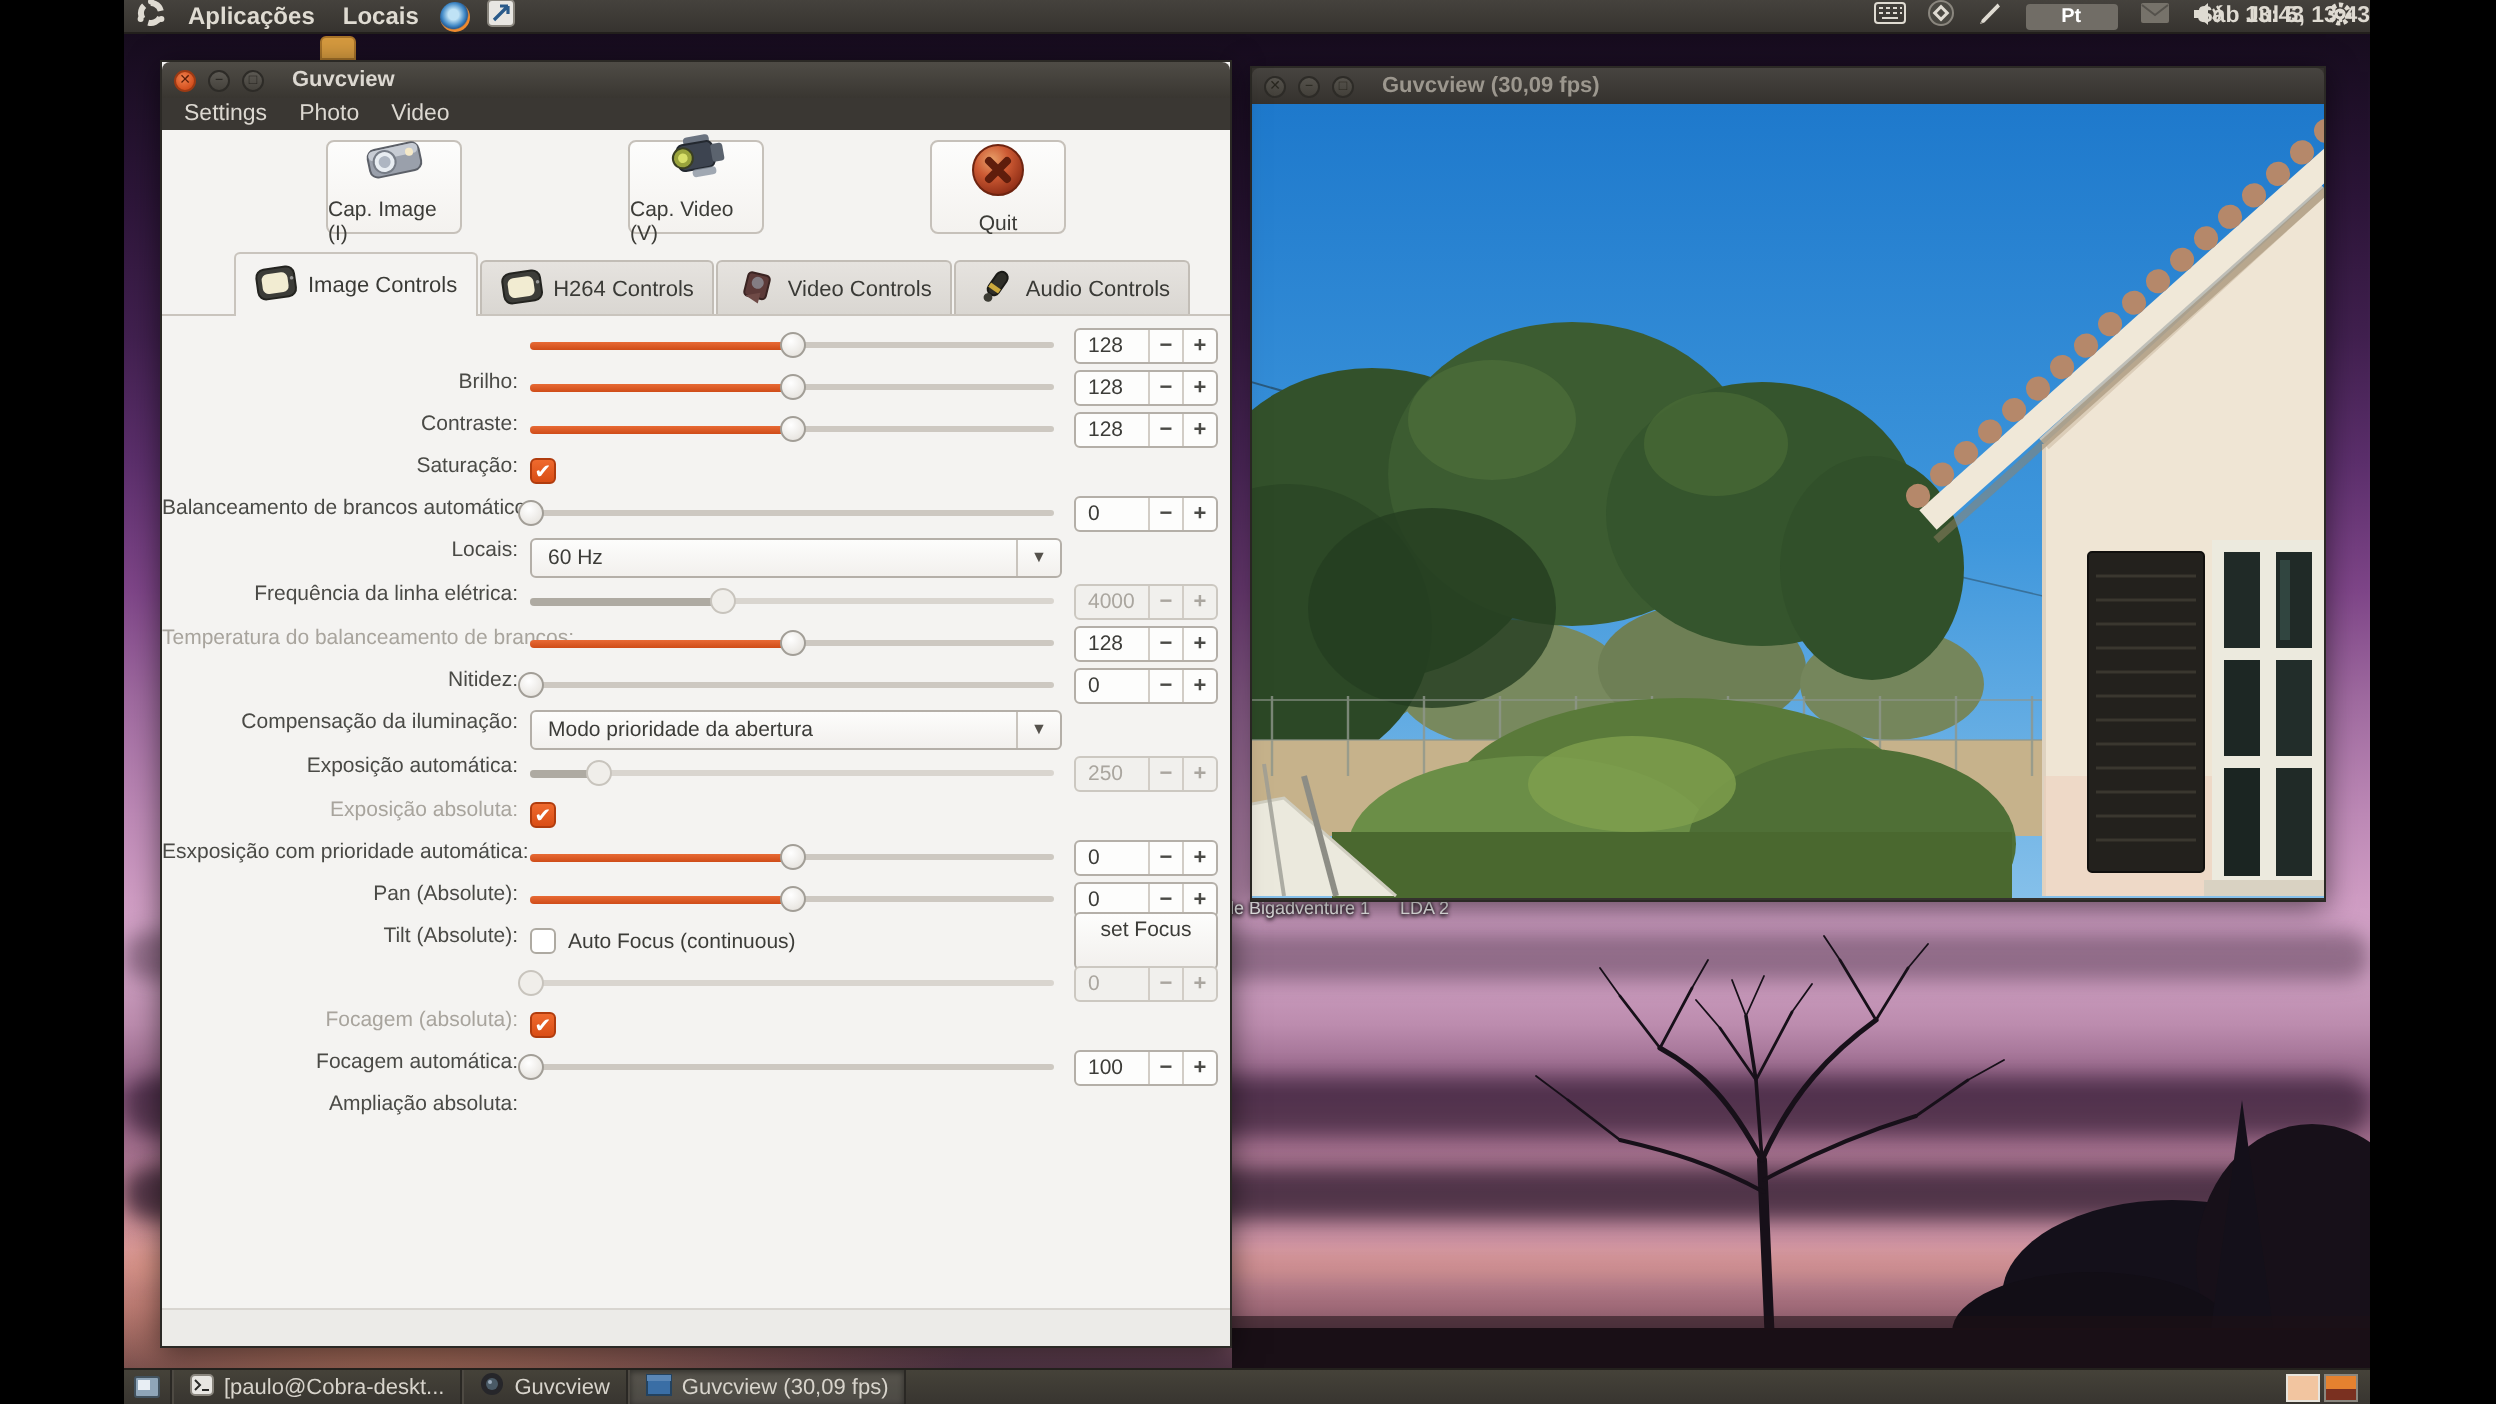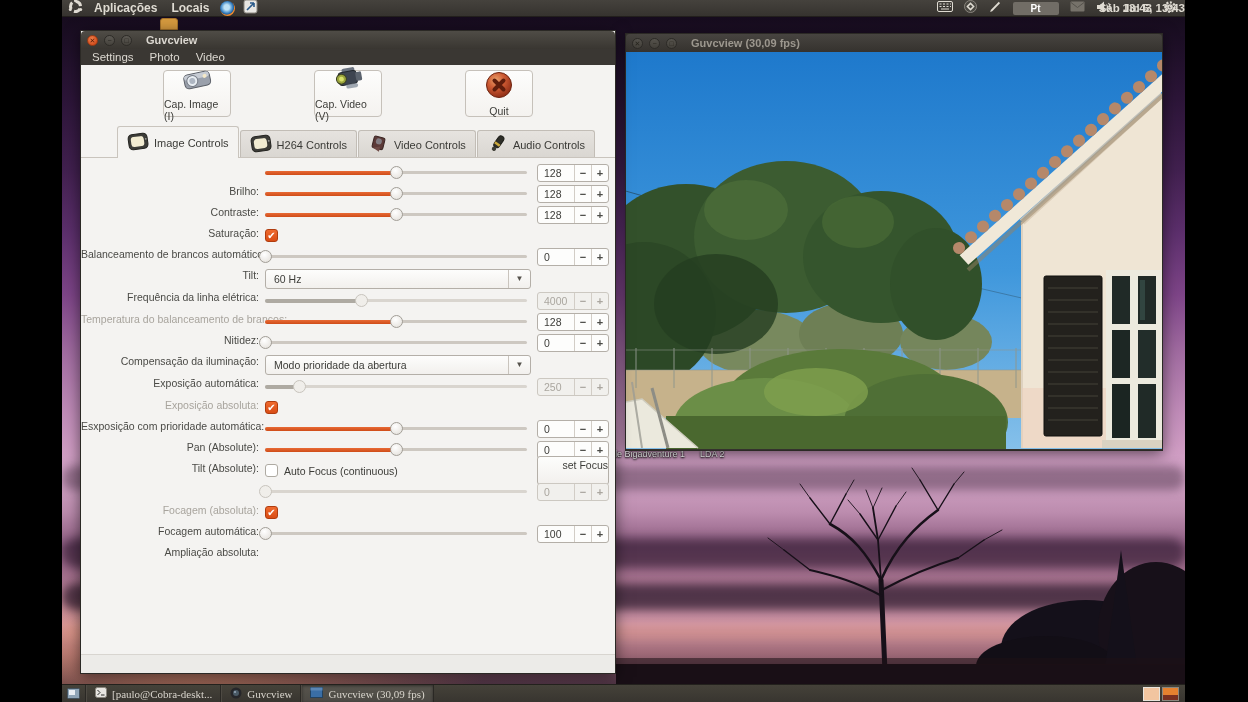--- a/index.html
+++ b/index.html
@@ -114,21 +114,21 @@
   .cb-inline-label { font-size:10.5px; color:#3c3c38; margin-left:6px; }
 
   .dropdown { width:266px; height:20px; margin-left:2px; display:flex; background:linear-gradient(#fdfdfc,#f2f0ed);
     border:1px solid #b4afa8; border-radius:3px; overflow:hidden;gap:24px; }
   .dd-value { flex:1; font-size:10.5px; color:#3c3c38; line-height:18px; padding-left:8px; white-space:nowrap; }
   .dd-arrow { width:22px; flex:none; border-left:1px solid #c9c4bd; text-align:center;
     font-size:8px; color:#55524c; line-height:18px; }
 
   .push-btn { width:72px; flex:none; height:29px; margin-left:auto; background:linear-gradient(#fdfdfc,#f2f0ed);
     border:1px solid #b4afa8; border-radius:3px; font-size:10.5px; color:#3c3c38;
-    text-align:right; line-height:16px; }
+    text-align:center; line-height:16px; }
   .spacer { flex:1; }
   .statusbar { position:absolute; left:0; right:0; bottom:0; height:19px;
     background:#ecebe8; border-top:1px solid #d8d5d0; }
 
   
   .video-window { left:625px; top:33px; width:538px; height:418px; background:#35322e; z-index:20; }
   .video-content { position:relative; width:536px; height:397px; overflow:hidden; background:#2a7fd0; }
 </style>
 </head>
 <body>
@@ -412,21 +412,21 @@
           </div>
         </div>
         <div class="ctl-row">
           <div class="ctl-label">
             <span>Balanceamento de brancos automático:</span>
           </div>
           <span class="checkbox checked">✔</span>
         </div>
         <div class="ctl-row">
           <div class="ctl-label">
-            <span>Tilt:</span>
+            <span>Locais:</span>
           </div>
           <div class="slider">
             <div class="sl-track"></div>
             <div class="sl-fill" style="width:0.0%"></div>
             <div class="sl-handle" style="left:0.0%"></div>
           </div>
           <div class="spin">
             <span class="spin-value">0</span>
             <span class="spin-btn">−</span>
             <span class="spin-btn">+</span>
@@ -634,21 +634,21 @@
       </div>
     </div>
 
   <div class="taskbar">
     <div class="tb-showdesktop">
       <svg width="13" height="11" viewBox="0 0 13 11">
           <rect x="0.5" y="0.5" width="12" height="10" rx="1" fill="#8fa5b8" stroke="#42525e"></rect>
           <rect x="2" y="2" width="6" height="5" fill="#e8eef4"></rect>
         </svg>
     </div>
-    <div id="tb-items" style="display:flex; align-items:stretch;font-family:Liberation Serif, serif;">
+    <div id="tb-items" style="display:flex; align-items:stretch;">
         <div class="tb-item">
           <span><svg width="12" height="11" viewBox="0 0 12 11">
               <rect x="0.5" y="0.5" width="11" height="10" rx="2" fill="#e8e6e2" stroke="#8a867e"></rect>
               <path d="M2.5 3 L5 5.5 L2.5 8 M6 8 h3.5" stroke="#2a2a28" fill="none"></path>
             </svg></span>
           <span class="lbl">[paulo@Cobra-deskt...</span>
         </div>
         <div class="tb-item">
           <span><svg width="12" height="12" viewBox="0 0 12 12">
               <circle cx="6" cy="6" r="5.5" fill="#26262a"></circle>

